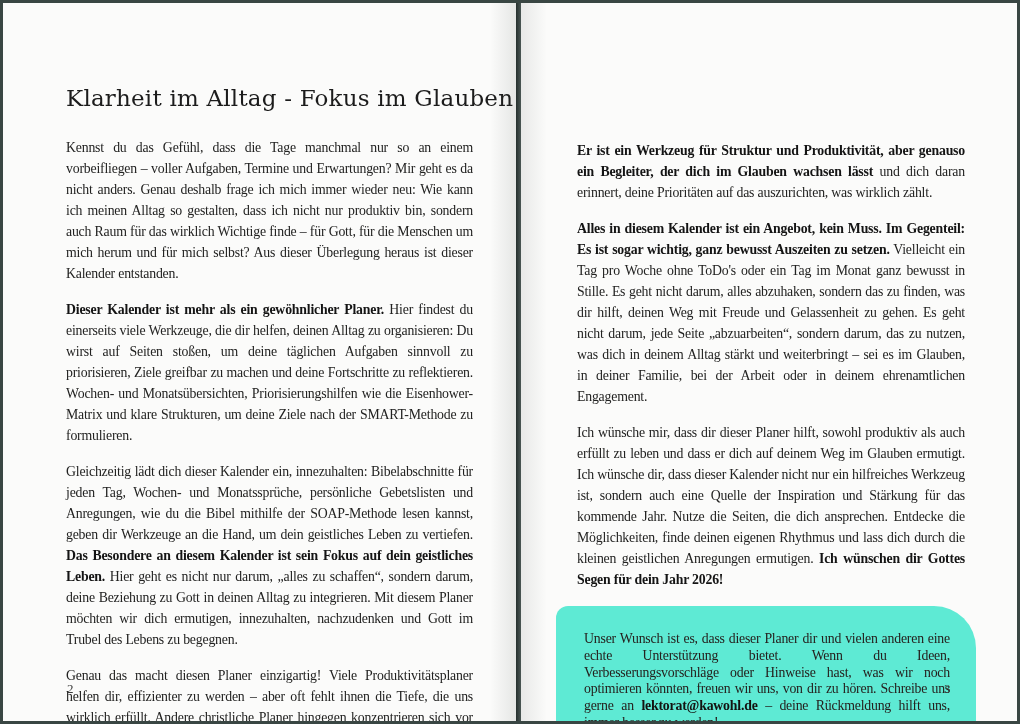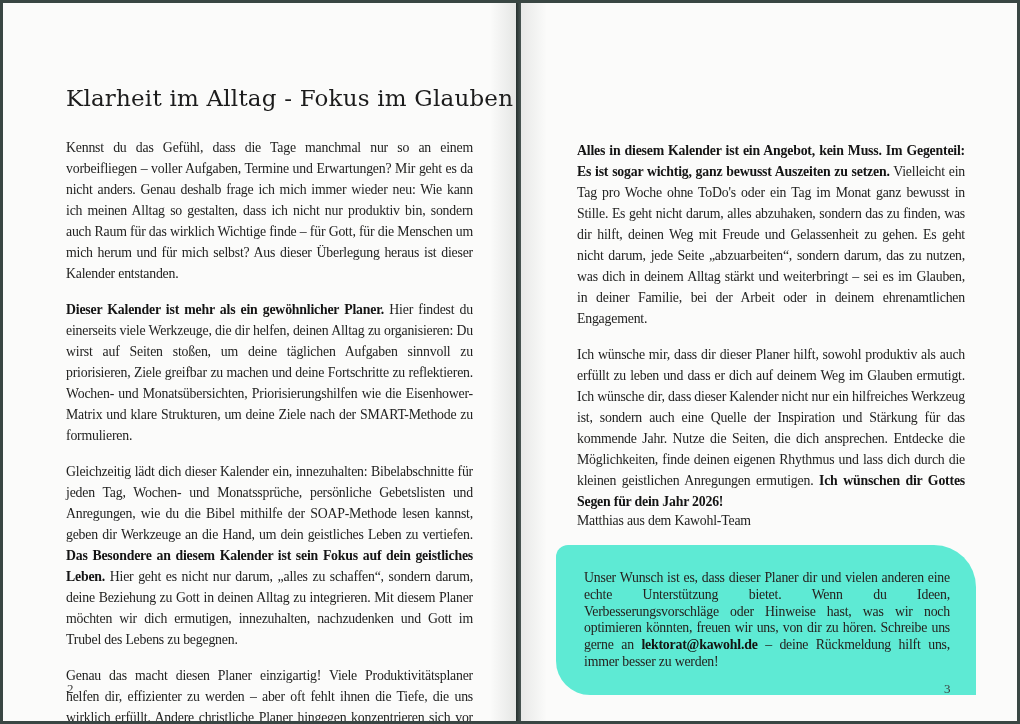--- a/index.html
+++ b/index.html
@@ -111,24 +111,24 @@
         </div>
     </div>
     <div class="page-number left">2</div>
   </div>
 
   <div class="spine"></div>
 
   <div class="page page-right">
     <div class="content-right">
       <div class="body-text">
+          <p class="para"><span class="bold">Er ist ein Werkzeug für Struktur und Produktivität, aber genauso ein Begleiter, der dich im Glauben wachsen lässt</span><span> und dich daran erinnert, deine Prioritäten auf das auszurichten, was wirklich zählt.</span></p>
           <p class="para"><span class="bold">Alles in diesem Kalender ist ein Angebot, kein Muss. Im Gegenteil: Es ist sogar wichtig, ganz bewusst Auszeiten zu setzen.</span><span> Vielleicht ein Tag pro Woche ohne ToDo's oder ein Tag im Monat ganz bewusst in Stille. Es geht nicht darum, alles abzuhaken, sondern das zu finden, was dir hilft, deinen Weg mit Freude und Gelassenheit zu gehen. Es geht nicht darum, jede Seite „abzuarbeiten“, sondern darum, das zu nutzen, was dich in deinem Alltag stärkt und weiterbringt – sei es im Glauben, in deiner Familie, bei der Arbeit oder in deinem ehrenamtlichen Engagement.</span></p>
           <p class="para"><span>Ich wünsche mir, dass dir dieser Planer hilft, sowohl produktiv als auch erfüllt zu leben und dass er dich auf deinem Weg im Glauben ermutigt. Ich wünsche dir, dass dieser Kalender nicht nur ein hilfreiches Werkzeug ist, sondern auch eine Quelle der Inspiration und Stärkung für das kommende Jahr. Nutze die Seiten, die dich ansprechen. Entdecke die Möglichkeiten, finde deinen eigenen Rhythmus und lass dich durch die kleinen geistlichen Anregungen ermutigen. </span><span class="bold">Ich wünschen dir Gottes Segen für dein Jahr 2026!</span></p>
         </div>
-      <div class="signature">Matthias aus dem Kawohl-Team</div>
       <div class="note-box body-text">
           <p class="para"><span>Unser Wunsch ist es, dass dieser Planer dir und vielen anderen eine echte Unterstützung bietet. Wenn du Ideen, Verbesserungsvorschläge oder Hinweise hast, was wir noch optimieren könnten, freuen wir uns, von dir zu hören. Schreibe uns gerne an </span><span class="bold">lektorat@kawohl.de</span><span> – deine Rückmeldung hilft uns, immer besser zu werden!</span></p>
         </div>
     </div>
     <div class="page-number right">3</div>
   </div>
 
 </div>
 
 </body></html>

